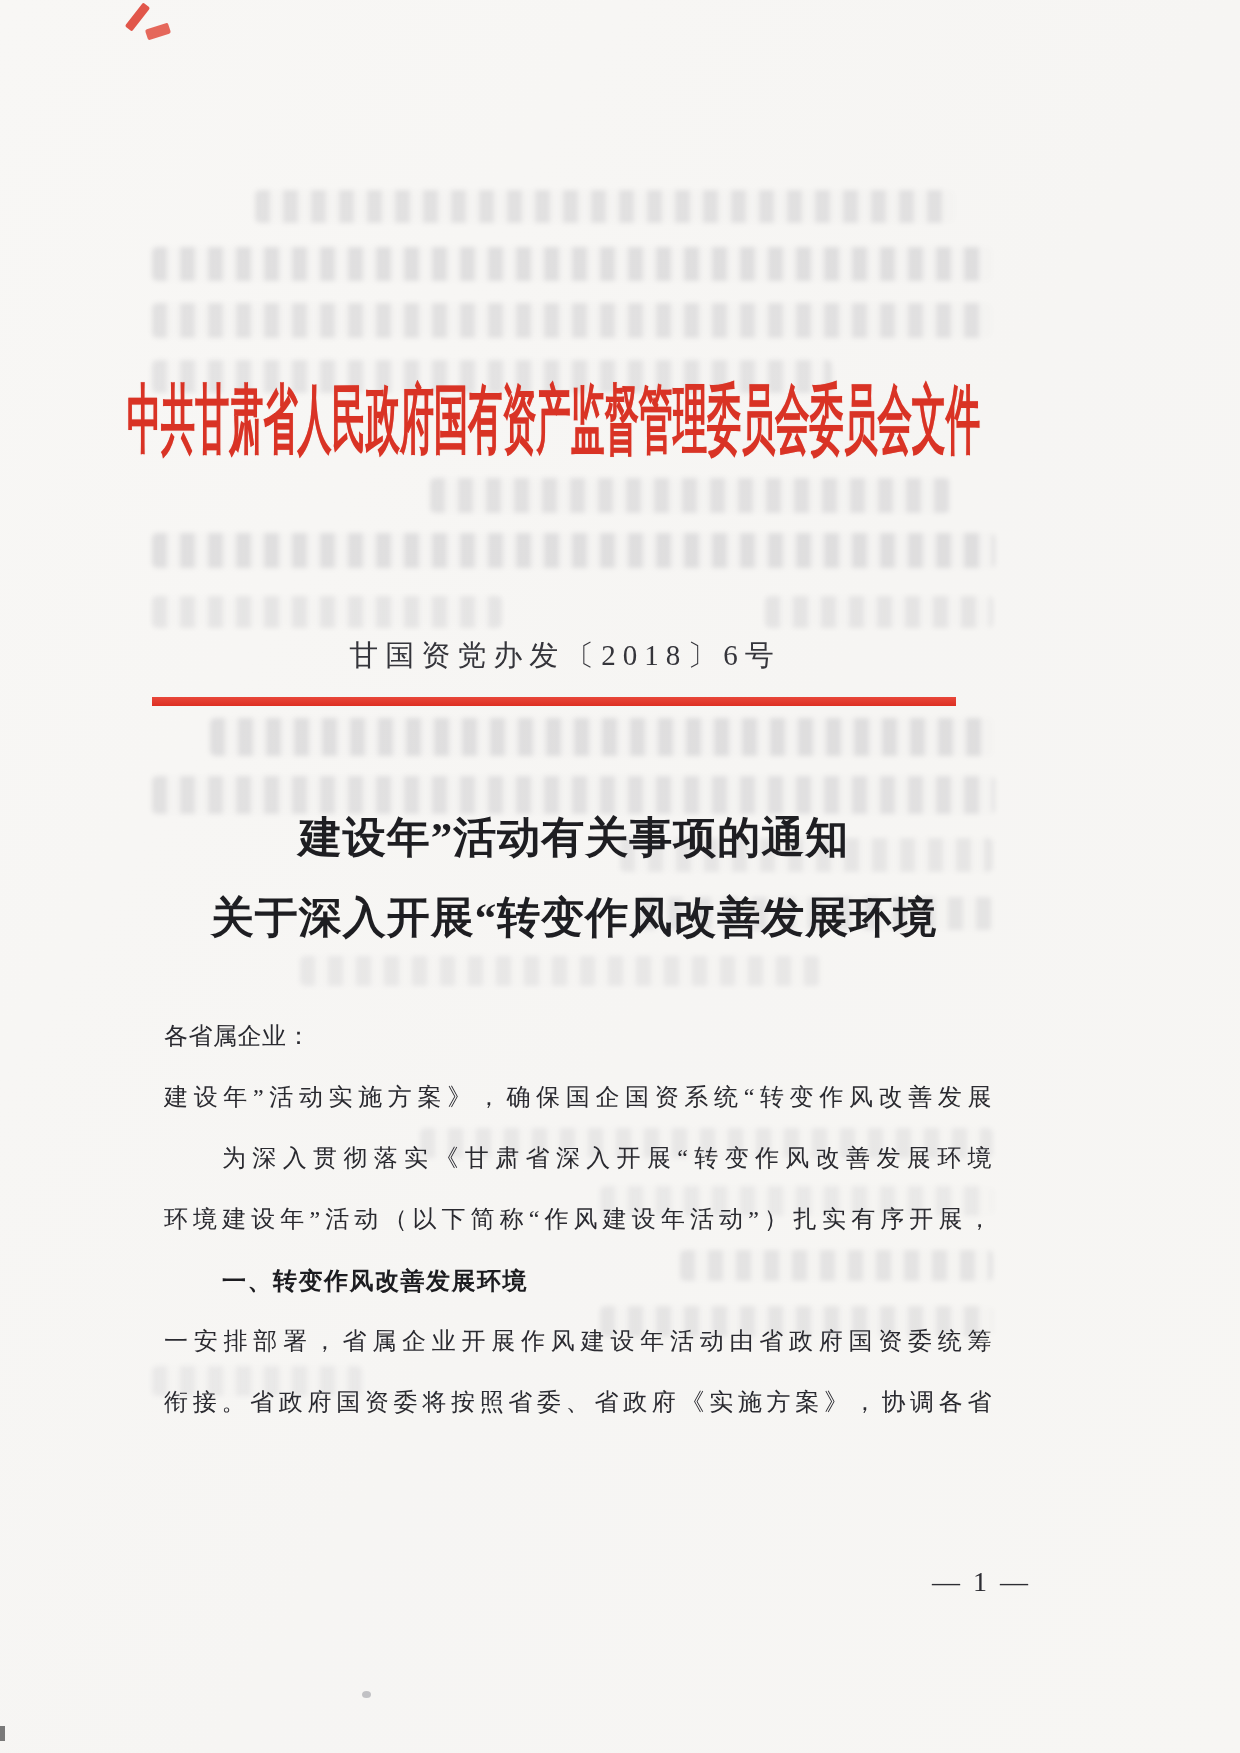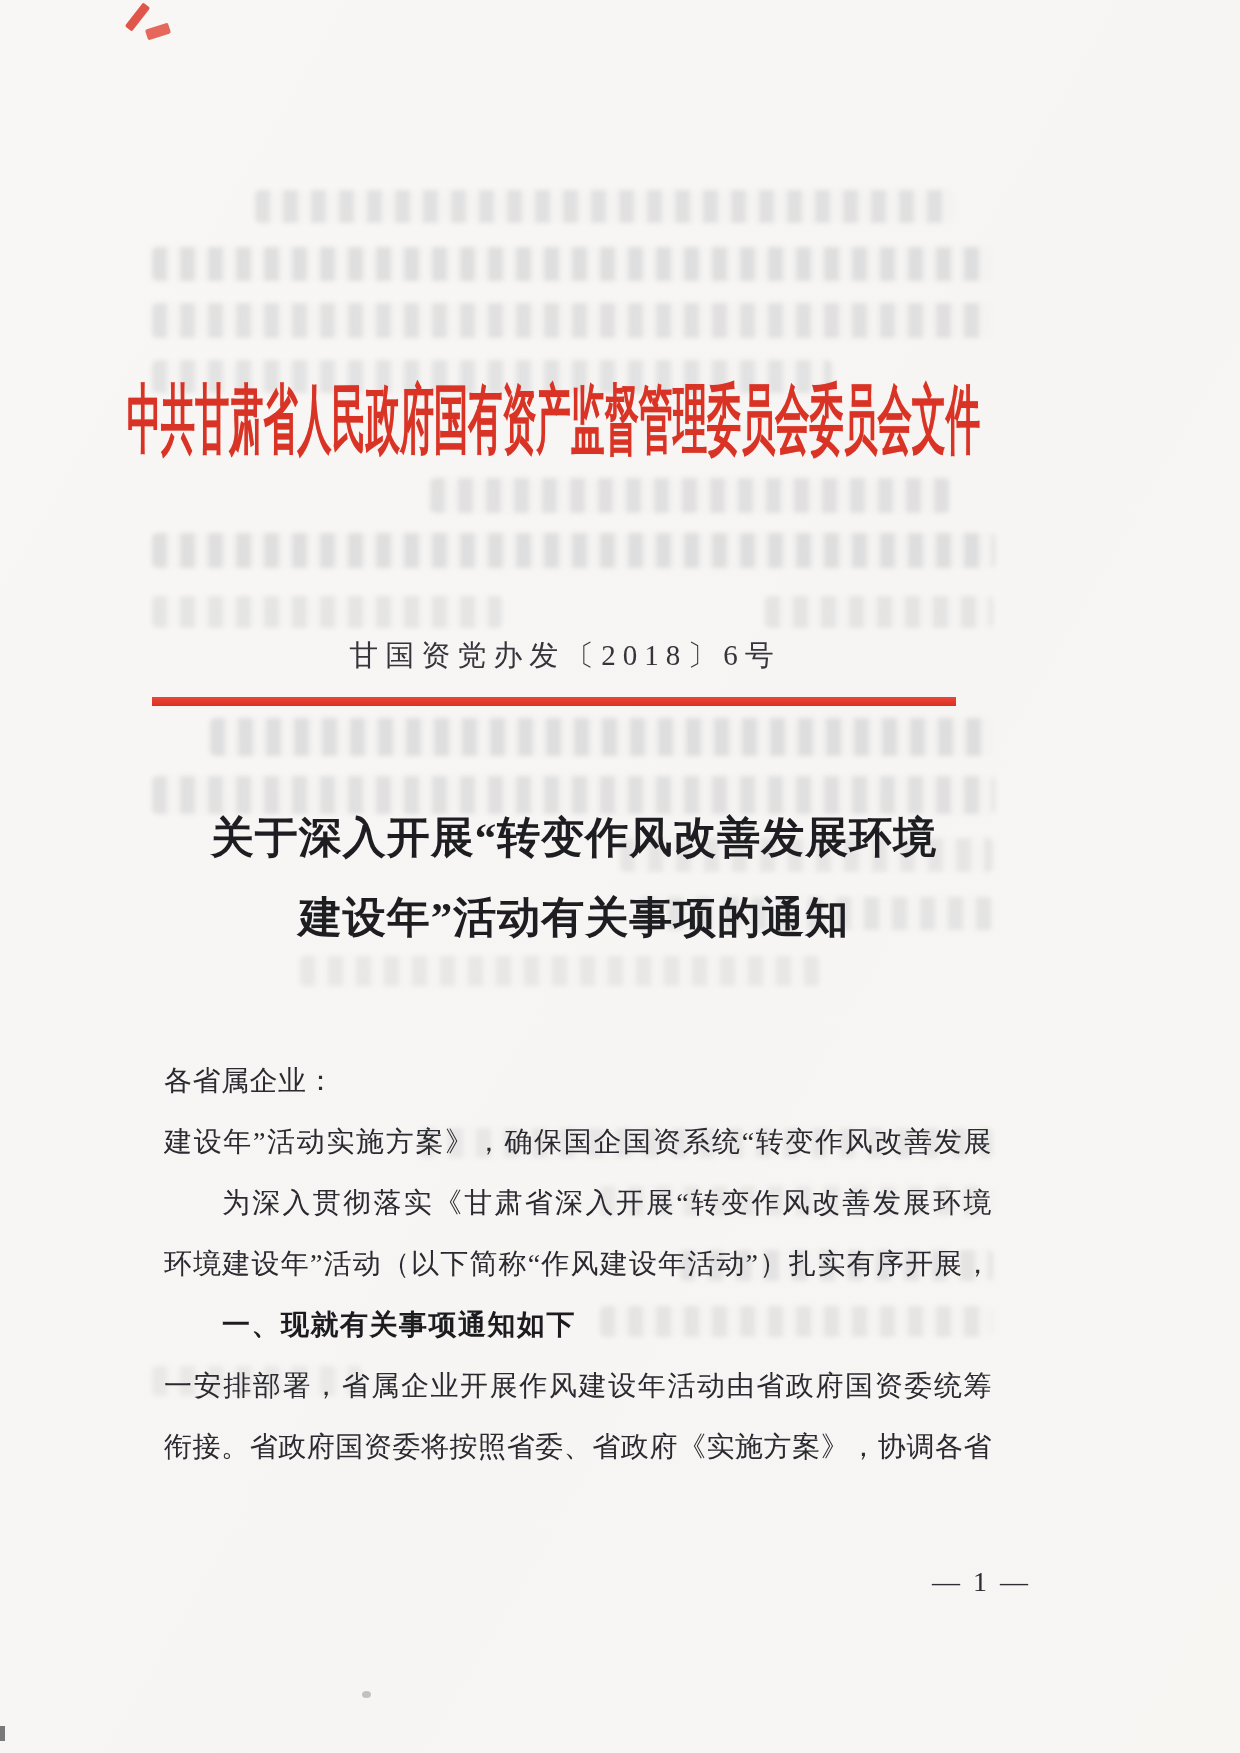--- a/index.html
+++ b/index.html
@@ -72,22 +72,22 @@
   }
 
   .doc-title{
     position:absolute;top:798px;left:160px;width:828px;
     text-align:center;
     font-size:43px;line-height:80px;font-weight:700;
     color:#1e1e22;letter-spacing:1px;
   }
 
   .body-block{
-    position:absolute;top:1050px;left:164px;width:828px;
-    font-size:28px;line-height:61px;color:#2a2a30;
+    position:absolute;top:1006px;left:164px;width:828px;
+    font-size:24px;line-height:61px;color:#2a2a30;
     letter-spacing:0.5px;
   }
   .line{height:61px;overflow:hidden;}
   .jfy{text-align:justify;text-align-last:justify;}
   .indent{text-indent:58px;}
   .plain{text-align:left;text-align-last:left;}
   .section-heading{
     font-family:"Liberation Sans","DejaVu Sans",sans-serif;
     font-weight:700;color:#1c1c20;letter-spacing:1.5px;
     text-align:left;text-align-last:left;
@@ -129,29 +129,29 @@
 
   <div class="red-header">
     <span>中共甘肃省人民政府国有资产监督管理委员会委员会文件</span>
   </div>
 
   <div class="doc-number">甘国资党办发〔2018〕6号</div>
 
   <div class="red-rule"></div>
 
   <div class="doc-title">
+    <div>建设年”活动有关事项的通知</div>
     <div>关于深入开展“转变作风改善发展环境</div>
-    <div>建设年”活动有关事项的通知</div>
   </div>
 
   <div class="body-block">
     <div class="line plain">各省属企业：</div>
     <div class="line jfy">建设年”活动实施方案》，确保国企国资系统“转变作风改善发展</div>
     <div class="line jfy indent">为深入贯彻落实《甘肃省深入开展“转变作风改善发展环境</div>
     <div class="line jfy">环境建设年”活动（以下简称“作风建设年活动”）扎实有序开展，</div>
-    <div class="line section-heading indent">一、现就有关事项通知如下</div>
+    <div class="line section-heading indent">一、转变作风改善发展环境</div>
     <div class="line jfy">一安排部署，省属企业开展作风建设年活动由省政府国资委统筹</div>
     <div class="line jfy">衔接。省政府国资委将按照省委、省政府《实施方案》，协调各省</div>
   </div>
 
   <div class="page-number">— 1 —</div>
 
 </div>
 
 </body></html>

